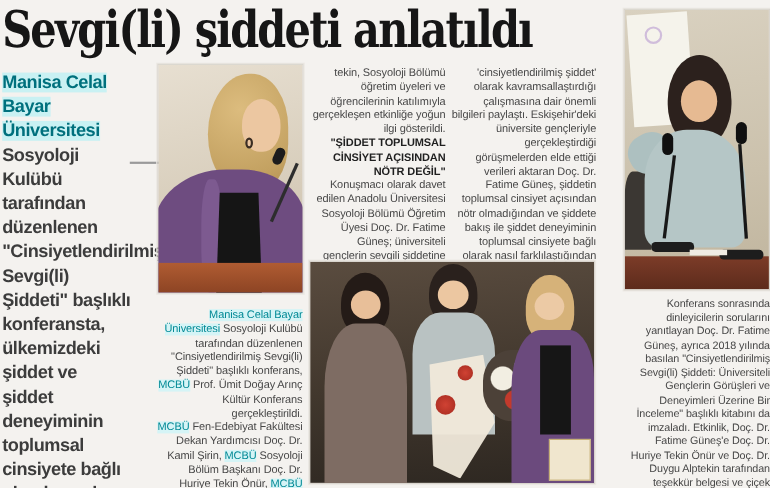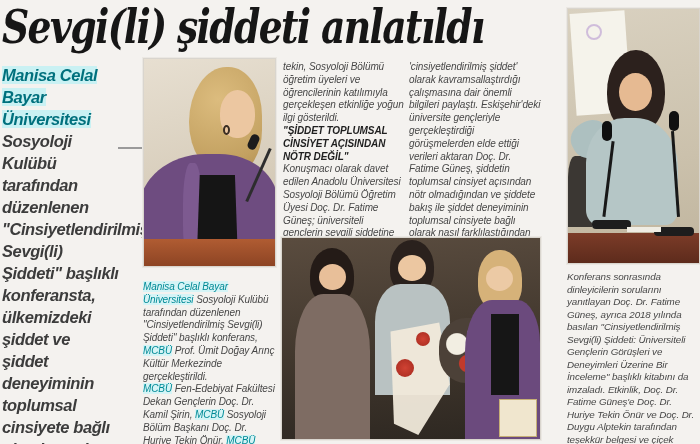--- a/index.html
+++ b/index.html
@@ -1,39 +1,39 @@
 <!DOCTYPE html>
 <html><head>
 <meta charset="utf-8">
 <style>
   * { margin:0; padding:0; box-sizing:border-box; }
   html,body { width:700px; height:444px; }
   body { background:#f3f1ee; font-family:"Liberation Sans", sans-serif; overflow:hidden; }
-  .page { position:relative; width:700px; height:444px; background:#f4f2ef;font-style:italic; }
+  .page { position:relative; width:700px; height:444px; background:#f4f2ef; }
 
   
   .headline {
     position:absolute; left:2px; top:0px; width:564px; height:58px;
     font-family:"DejaVu Serif", serif; font-weight:bold; font-size:46px;
     letter-spacing:-2px; color:#161616; white-space:nowrap;
     transform:scaleX(0.82); transform-origin:left top;
   }
 
   
   .intro {
     position:absolute; left:2px; top:64px; width:118px;
     font-weight:bold; font-size:16.5px; line-height:22px; letter-spacing:-0.4px;
     color:#3c3c3c;
   }
   .intro .hl-big { background:#c9f1f3; color:#00707d; }
 
   .gutter-rule { position:absolute; left:118px; top:147px; width:28px; height:2px; background:#9a9a9a; }
 
   
-  .body-col { position:absolute; font-size:10px; line-height:12.8px; color:#474747; letter-spacing:-0.1px; text-align:left; }
+  .body-col { position:absolute; font-size:10px; line-height:12.8px; color:#474747; letter-spacing:-0.1px; text-align:right; }
   .body-col p { margin:0; }
   .hl { background:#d5f4f6; color:#008995; }
   .subhead { font-weight:bold; color:#1f1f1f; }
 
   .col2 { left:143px; top:281px; width:132px; }
   .col3 { left:283px; top:61px;  width:122px; }
   .col4 { left:409px; top:61px;  width:133px; }
   .colR { left:567px; top:271px; width:133px; }
   .colR .subhead { display:block; font-size:10.5px; margin-bottom:3px; letter-spacing:0; }
   .colR .body-text { font-size:9.8px; line-height:12.5px; }
@@ -119,22 +119,22 @@
     <div class="ph p1-earring"></div>
     <div class="ph p1-cardigan"></div>
     <div class="ph p1-ruffle"></div>
     <div class="ph p1-top"></div>
     <div class="ph p1-mic-rod"></div>
     <div class="ph p1-mic-head"></div>
     <div class="ph p1-podium"></div>
   </div>
 
   <div class="body-col col2">
-    <p><span class="hl">Manisa Celal Bayar Üniversitesi</span><span> Sosyoloji Kulübü tarafından düzenlenen "Cinsiyetlendirilmiş Sevgi(li) Şiddeti" başlıklı konferans, </span><span class="hl">MCBÜ</span><span> Prof. Ümit Doğay Arınç Kültür Merkezinde gerçekleştirildi.</span></p>
-    <p><span class="hl">MCBÜ</span><span> Fen-Edebiyat Fakültesi Dekan Gençlerin Doç. Dr. Kamil Şirin, </span><span class="hl">MCBÜ</span><span> Sosyoloji Bölüm Başkanı Doç. Dr. Huriye Tekin Önür, </span><span class="hl">MCBÜ</span></p>
+    <p><span class="hl">Manisa Celal Bayar Üniversitesi</span><span> Sosyoloji Kulübü tarafından düzenlenen "Cinsiyetlendirilmiş Sevgi(li) Şiddeti" başlıklı konferans, </span><span class="hl">MCBÜ</span><span> Prof. Ümit Doğay Arınç Kültür Konferans gerçekleştirildi.</span></p>
+    <p><span class="hl">MCBÜ</span><span> Fen-Edebiyat Fakültesi Dekan Yardımcısı Doç. Dr. Kamil Şirin, </span><span class="hl">MCBÜ</span><span> Sosyoloji Bölüm Başkanı Doç. Dr. Huriye Tekin Önür, </span><span class="hl">MCBÜ</span></p>
   </div>
 
   <div class="body-col col3">
     <p>tekin, Sosyoloji Bölümü öğretim üyeleri ve öğrencilerinin katılımıyla gerçekleşen etkinliğe yoğun ilgi gösterildi.</p>
     <p class="subhead">"ŞİDDET TOPLUMSAL CİNSİYET AÇISINDAN NÖTR DEĞİL"</p>
     <p>Konuşmacı olarak davet edilen Anadolu Üniversitesi Sosyoloji Bölümü Öğretim Üyesi Doç. Dr. Fatime Güneş; üniversiteli gençlerin sevgili şiddetine yönelik görüşlerini ve deneyimlerini</p>
   </div>
 
   <div class="body-col col4">
     <p>'cinsiyetlendirilmiş şiddet' olarak kavramsallaştırdığı çalışmasına dair önemli bilgileri paylaştı. Eskişehir'deki üniversite gençleriyle gerçekleştirdiği görüşmelerden elde ettiği verileri aktaran Doç. Dr. Fatime Güneş, şiddetin toplumsal cinsiyet açısından nötr olmadığından ve şiddete bakış ile şiddet deneyiminin toplumsal cinsiyete bağlı olarak nasıl farklılaştığından söz etti.</p>

